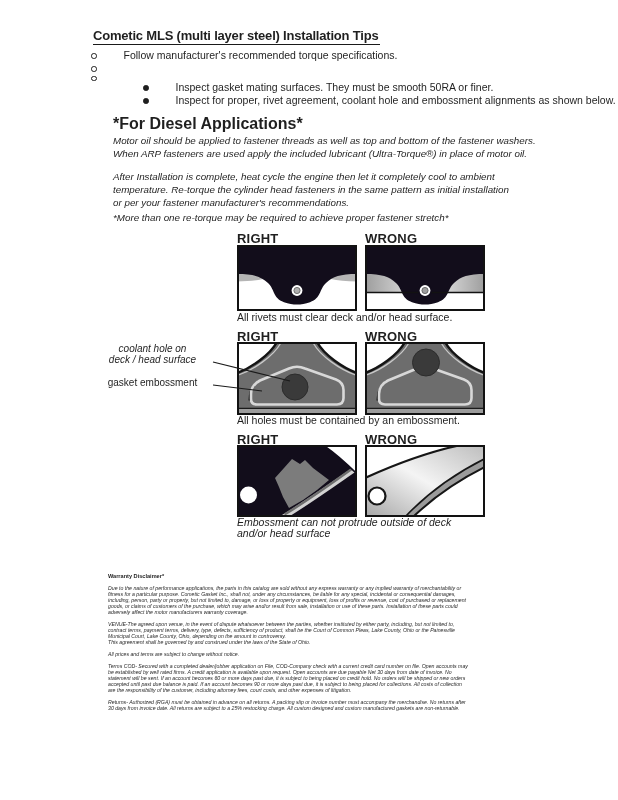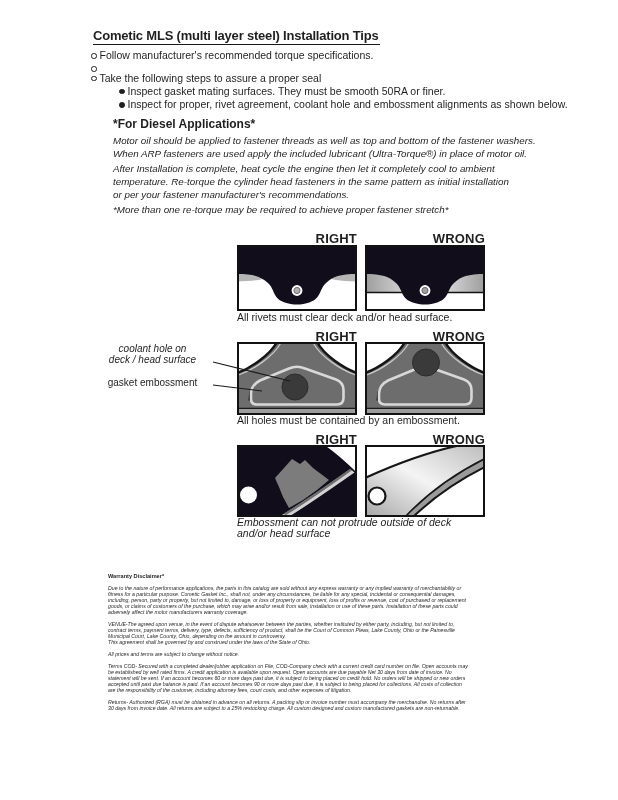--- a/index.html
+++ b/index.html
@@ -9,32 +9,32 @@
   }
   .abs{position:absolute;}
   .pre{white-space:pre-line;font-style:italic;}
 
   .title{
     left:93px; top:28px; font-size:13px; font-weight:bold; letter-spacing:-0.2px;
     border-bottom:1.5px solid #1a1a1a; padding:0 2px 1px 0;
   }
 
   .bullets{left:91px; top:49px; font-size:10.5px; line-height:13.2px;}
-  .bullet{display:flex; align-items:flex-start;}
+  .bullet{display:flex; align-items:flex-start;gap:24px;}
   .bullet .sub-indent{width:28px; flex:none;}
   .marker{width:3.5px;height:3.5px;border:1px solid #1f1f1f;border-radius:50%;margin:4px 3px 0 0;flex:none;}
   .marker.filled{background:#1f1f1f;}
 
   .diesel{left:113px; top:118px; width:485px; font-size:9.8px; line-height:12.9px;}
-  .diesel h2{font-size:12px; margin:0 0 4px 0;}
+  .diesel h2{font-size:16px; margin:0 0 4px 0;}
   .diesel p{margin:0 0 0 0;}
-  .diesel .p2{margin-top:2px;}
+  .diesel .p2{margin-top:10px;}
   .diesel .note{margin-top:3px;}
 
-  .dg-label{width:120px; text-align:right; font-size:13px; font-weight:bold; letter-spacing:0.2px;}
+  .dg-label{width:120px; text-align:left; font-size:13px; font-weight:bold; letter-spacing:0.2px;}
   .caption{font-size:10.5px; line-height:10.8px;}
   .panel{position:absolute; display:block;}
 
   .callout{left:95px; width:115px; text-align:center; font-size:10px; line-height:10.6px;}
 
   .warranty{left:108px; top:573px; width:406px; font-size:5.2px; line-height:6px; color:#2a2a2a;}
   .warranty h3{font-size:5.6px; margin:0 0 6px 0; color:#1f1f1f;}
   .warranty p{margin:0 0 6px 0;}
 
   .doc-code{left:388px; top:758px; font-size:13px; color:#0f766e;}
@@ -49,21 +49,20 @@
   <div class="abs bullets">
     <div class="bullet">
       <span class="marker"></span>
       <span>Follow manufacturer's recommended torque specifications.</span>
     </div>
     <div class="bullet">
       <span class="marker"></span>
     </div>
     <div class="bullet">
       <span class="marker"></span>
-      <span>Take the following steps to assure a proper seal</span>
     </div>
     <div class="bullet">
       <span class="sub-indent"></span>
       <span class="marker filled"></span>
       <span>Inspect gasket mating surfaces.  They must be smooth 50RA or finer.</span>
     </div>
     <div class="bullet">
       <span class="sub-indent"></span>
       <span class="marker filled"></span>
       <span>Inspect for proper, rivet agreement, coolant hole and embossment alignments as shown below.</span>

